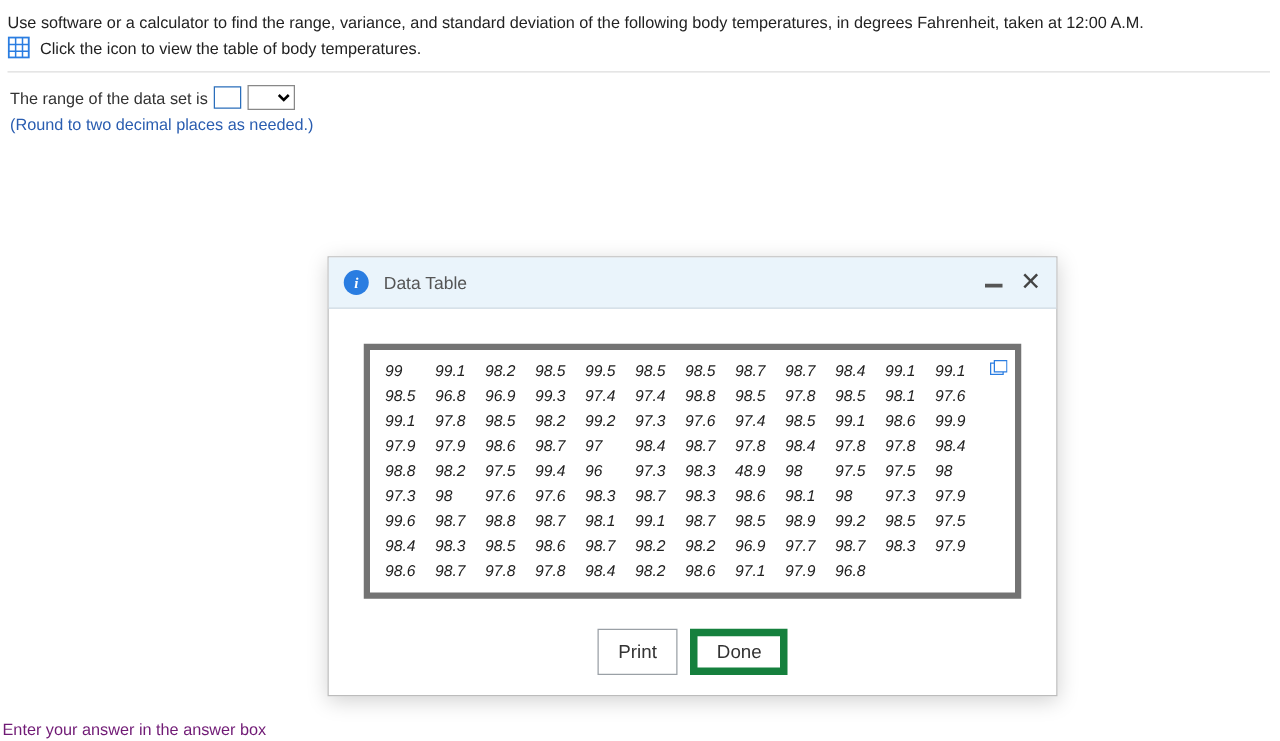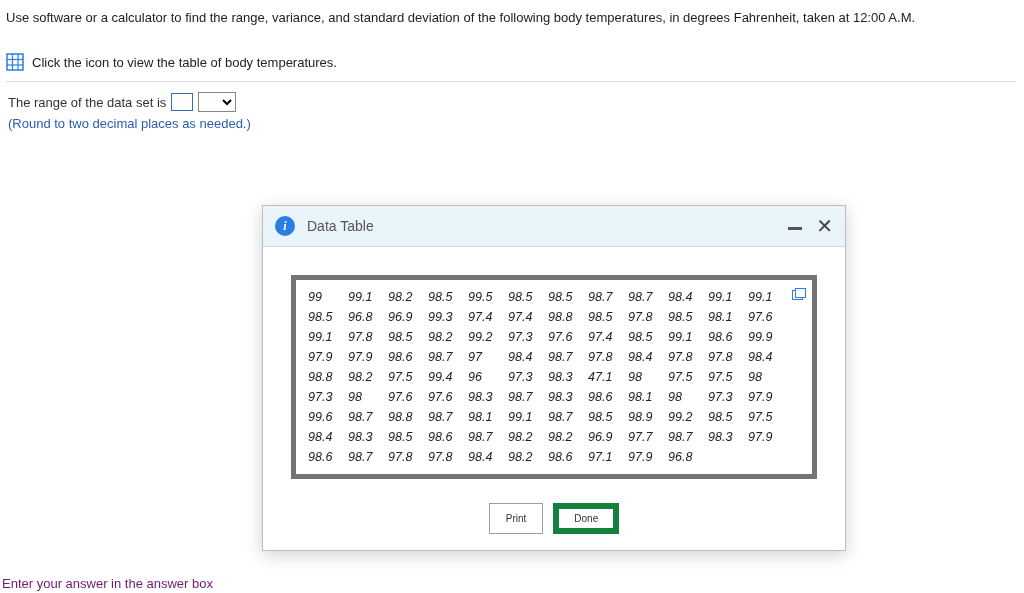--- a/index.html
+++ b/index.html
@@ -7,21 +7,21 @@
     font-family: Arial, Helvetica, sans-serif;
     font-size: 13px;
     color: #333;
     background: #fff;
     width: 1024px;
     height: 593px;
     position: relative;
     overflow: hidden;
   }
   .question-area { padding: 10px 8px 0 6px; }
-  .question-text { font-size: 13px; color: #222; margin-bottom: 28px; }
+  .question-text { font-size: 13px; color: #222; margin-bottom: 4px; }
   .icon-row { display: flex; align-items: center; gap: 8px; margin-bottom: 10px; }
   .table-icon {
     width: 18px; height: 18px;
     display: inline-block;
   }
   .table-icon svg { width: 18px; height: 18px; }
   .icon-text { color: #222; }
   .divider { border-bottom: 1px solid #ddd; margin: 4px 0 10px 0; }
   .answer-line { display: flex; align-items: center; gap: 5px; margin-bottom: 4px; padding-left: 2px; }
   .answer-input {
@@ -88,21 +88,21 @@
     cursor: pointer;
   }
   .copy-icon svg { width: 14px; height: 12px; }
 
   .modal-footer {
     display: flex; justify-content: center; gap: 10px;
     padding: 6px 0 16px 0;
   }
   .btn {
     padding: 5px 16px;
-    font-size: 10px;
+    font-size: 15px;
     background: #fff;
     border: 1px solid #9aa0a6;
     color: #333;
     cursor: pointer;
   }
   .btn-primary { border: 6px solid #15803d; padding: 4px 15px; }
 
   .footer-text {
     position: absolute;
     left: 0; bottom: 0;
@@ -209,21 +209,21 @@
             <span class="data-cell">98.4</span>
           </div>
           <div class="data-row">
             <span class="data-cell">98.8</span>
             <span class="data-cell">98.2</span>
             <span class="data-cell">97.5</span>
             <span class="data-cell">99.4</span>
             <span class="data-cell">96</span>
             <span class="data-cell">97.3</span>
             <span class="data-cell">98.3</span>
-            <span class="data-cell">47.1</span>
+            <span class="data-cell">48.9</span>
             <span class="data-cell">98</span>
             <span class="data-cell">97.5</span>
             <span class="data-cell">97.5</span>
             <span class="data-cell">98</span>
           </div>
           <div class="data-row">
             <span class="data-cell">97.3</span>
             <span class="data-cell">98</span>
             <span class="data-cell">97.6</span>
             <span class="data-cell">97.6</span>

